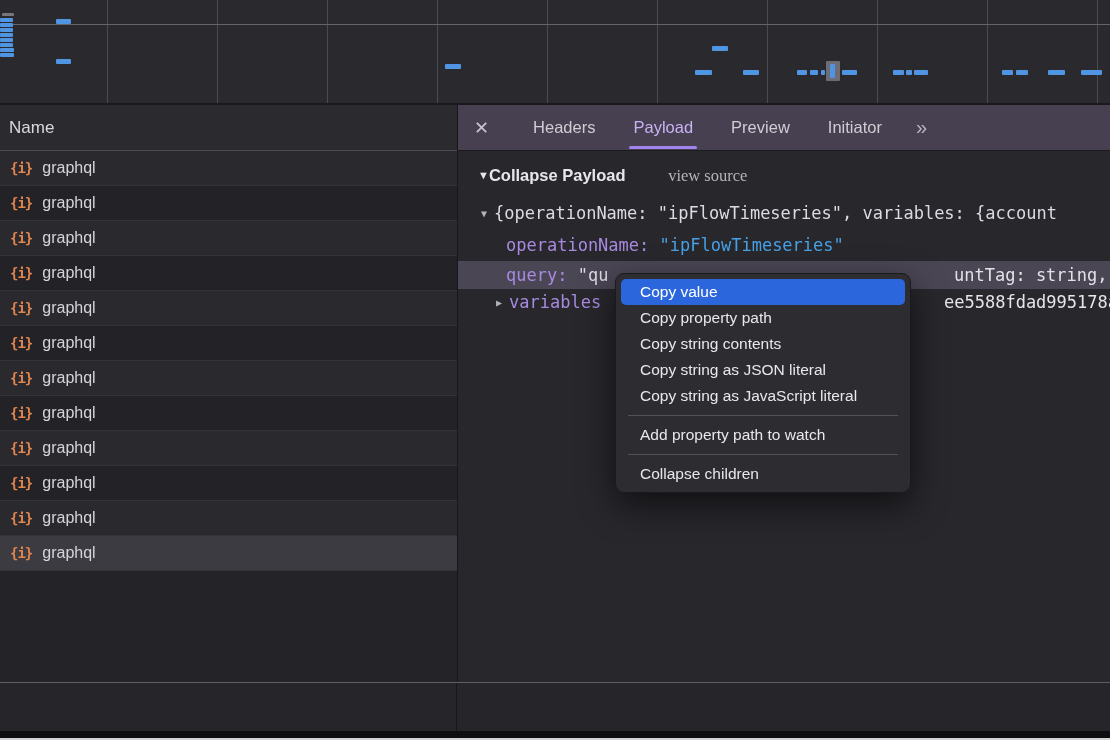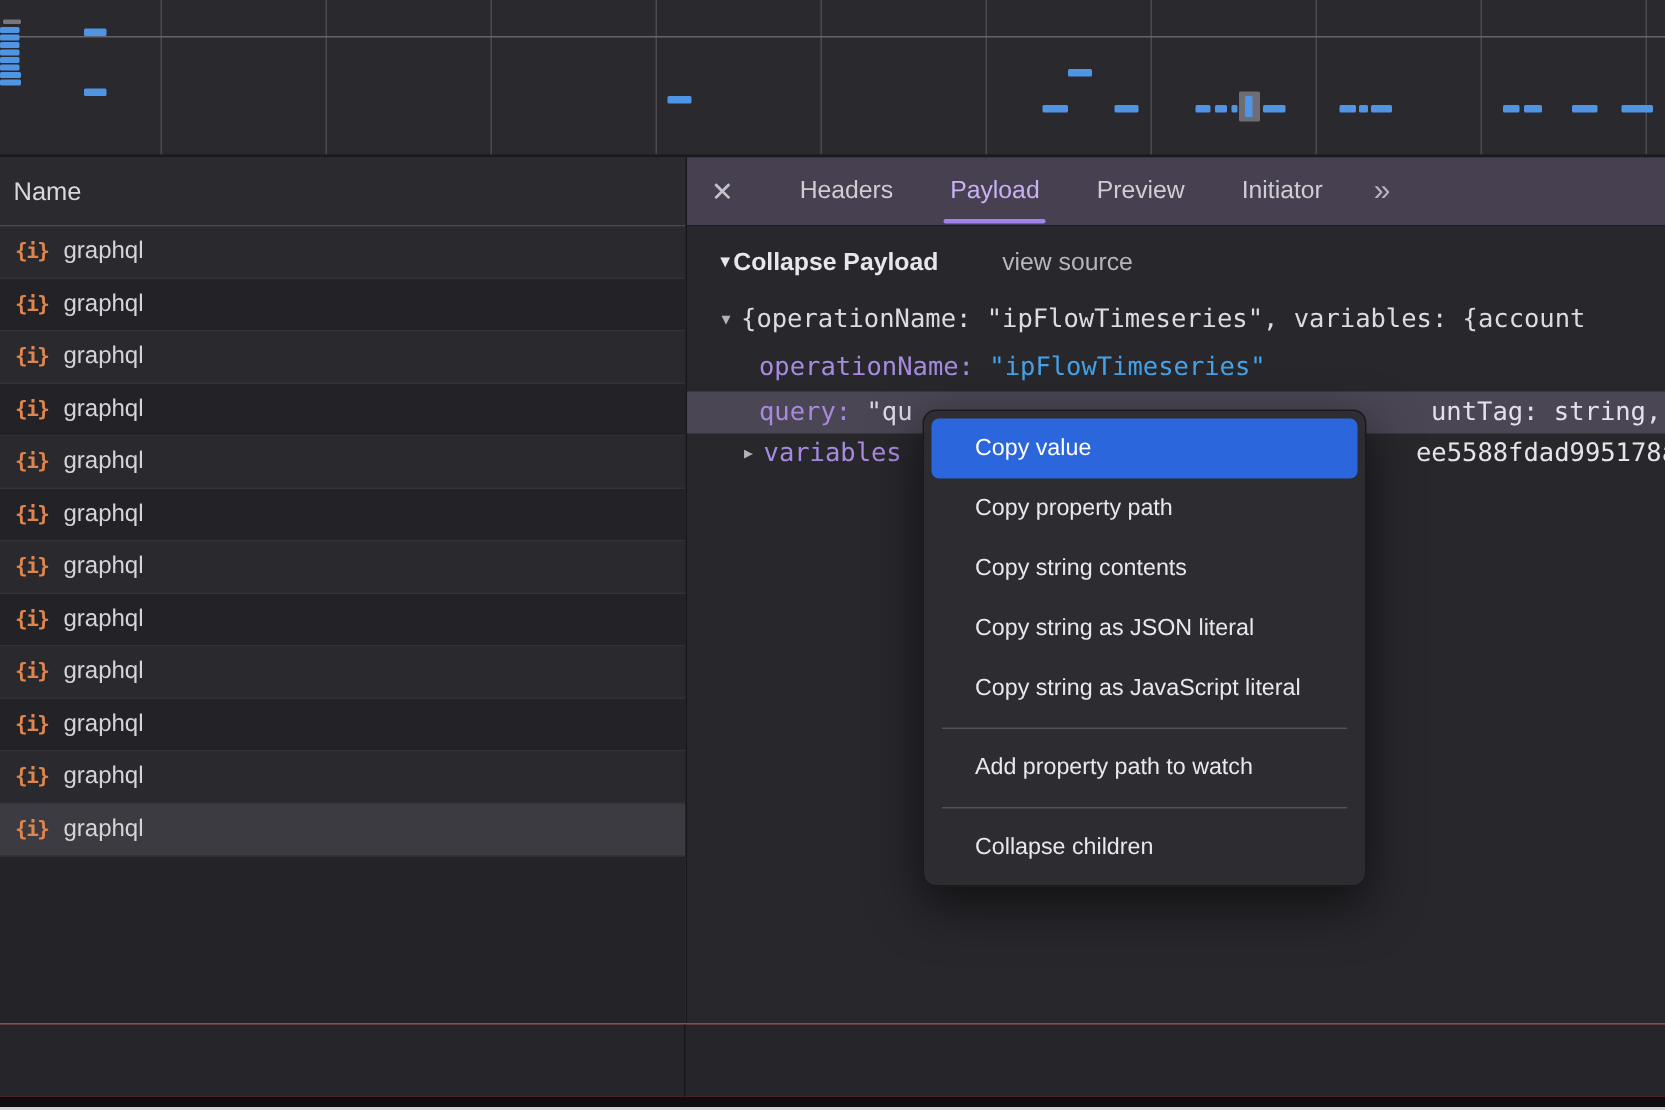--- a/index.html
+++ b/index.html
@@ -1,17 +1,17 @@
 <!DOCTYPE html>
 <html><head>
 <meta charset="utf-8">
 <style>
   html,body{margin:0;padding:0;background:#151418;}
   .screen{position:relative;width:1110px;height:740px;overflow:hidden;
-    font-family:"Liberation Sans",sans-serif;background:#ef4444;}
+    font-family:"Liberation Sans",sans-serif;background:#22c55e;}
 
   
   .overview{position:absolute;left:0;top:0;width:1110px;height:103px;
     background:#2a292d;border-bottom:2px solid #1a191d;overflow:hidden;}
   .vline{position:absolute;top:0;bottom:0;width:1px;background:#4b4a52;}
   .hline{position:absolute;left:0;right:0;top:24px;height:1px;background:#66656d;}
   .bar{position:absolute;background:#5094e4;border-radius:1px;}
 
   
   .main{position:absolute;left:0;top:105px;width:1110px;height:577px;display:flex;}
@@ -39,43 +39,43 @@
   .tab.active{color:#c9b2f4;}
   .tab.active::after{content:"";position:absolute;left:-4px;right:-4px;bottom:1px;
     height:3px;background:#a183ee;border-radius:2px;}
   .more-tabs{margin-left:34px;font-size:20px;color:#b9b6bf;letter-spacing:-2px;}
 
   
   .payload{position:absolute;left:0;top:46px;right:0;bottom:0;overflow:hidden;}
   .sec-header{position:absolute;left:20px;top:15px;color:#e8e6eb;font-size:16.5px;}
   .sec-header .tri{font-size:11px;vertical-align:2px;color:#e8e6eb;}
   .sec-title{font-weight:bold;}
-  .view-source{margin-left:38px;color:#b7b4bc;font-weight:normal;}
+  .view-source{margin-left:38px;color:#b7b4bc;font-weight:normal;font-family:Liberation Serif, serif;}
   .code{font-family:"DejaVu Sans Mono",monospace;font-size:17px;white-space:nowrap;}
   .tline{position:absolute;color:#dcdae2;}
   .tri-sm{font-size:10px;color:#b3b1b9;vertical-align:2px;margin-right:7px;}
   .key{color:#a78ae0;} .str{color:#46a1e6;} .lit{color:#dcdae2;}
   .sel-row{position:absolute;left:0;right:0;top:110px;height:28px;background:#4b4654;
     display:flex;align-items:center;}
   .sel-row .code{padding-left:48px;color:#e3e1e8;}
   .frag{position:absolute;left:448px;color:#e6e4ea;}
 
   
   .hline682{position:absolute;left:0;top:682px;width:1110px;height:1px;background:#605f67;}
   .bottom-strip{position:absolute;left:0;top:683px;width:1110px;height:48px;background:#26252a;}
   .bottom-strip .vdiv{position:absolute;left:456px;top:0;bottom:0;width:1px;background:#17161a;}
   .black-bar{position:absolute;left:0;top:731px;width:1110px;height:7px;background:#0e0e11;}
   .edge{position:absolute;left:0;top:738px;width:1110px;height:2px;background:#d3d3d6;}
 
   
   .ctx-menu{position:absolute;left:615px;top:273px;width:296px;box-sizing:border-box;
     background:rgba(45,44,50,0.97);border:1px solid #1a191d;border-radius:9px;
     padding:5px 0;box-shadow:0 12px 34px rgba(0,0,0,0.6);z-index:50;}
-  .ctx-item{height:40px;margin:0 5px;display:flex;align-items:center;
-    padding-left:29px;border-radius:5px;color:#e9e7ec;font-size:15.5px;}
+  .ctx-item{height:26px;margin:0 5px;display:flex;align-items:center;
+    padding-left:19px;border-radius:5px;color:#e9e7ec;font-size:15.5px;}
   .ctx-item.hl{background:#2b66dd;color:#ffffff;}
   .ctx-sep{height:1px;background:#53525८;background:#535257;margin:6px 12px;}
 </style>
 </head>
 <body>
 
 <div class="screen">
 
   <div class="overview">
     <div id="grid">

